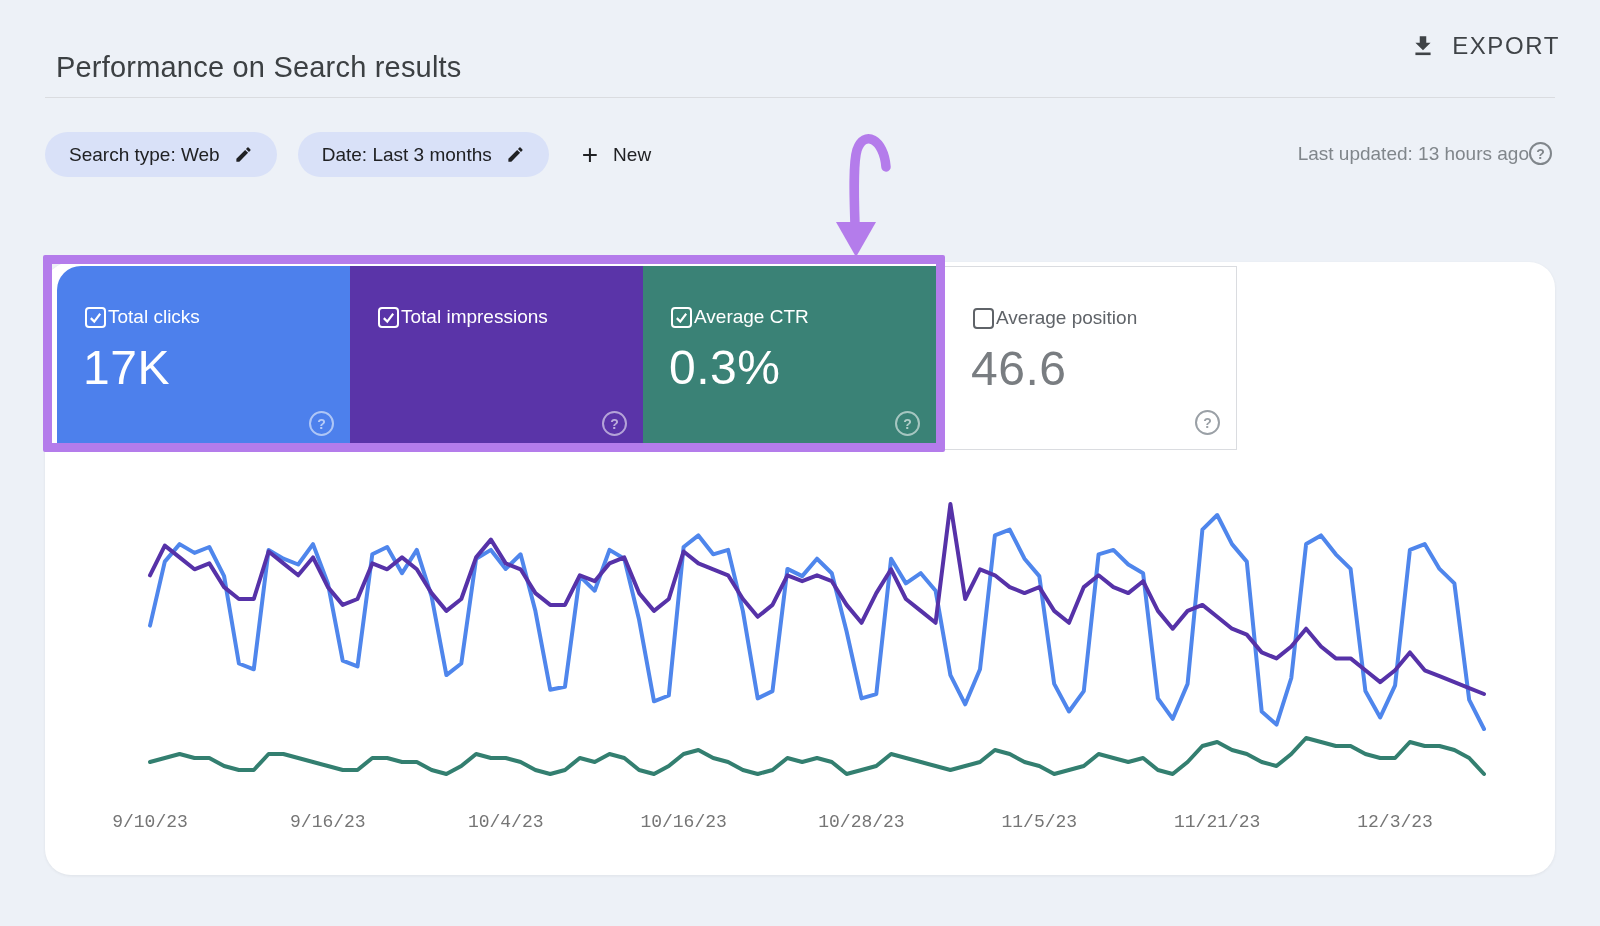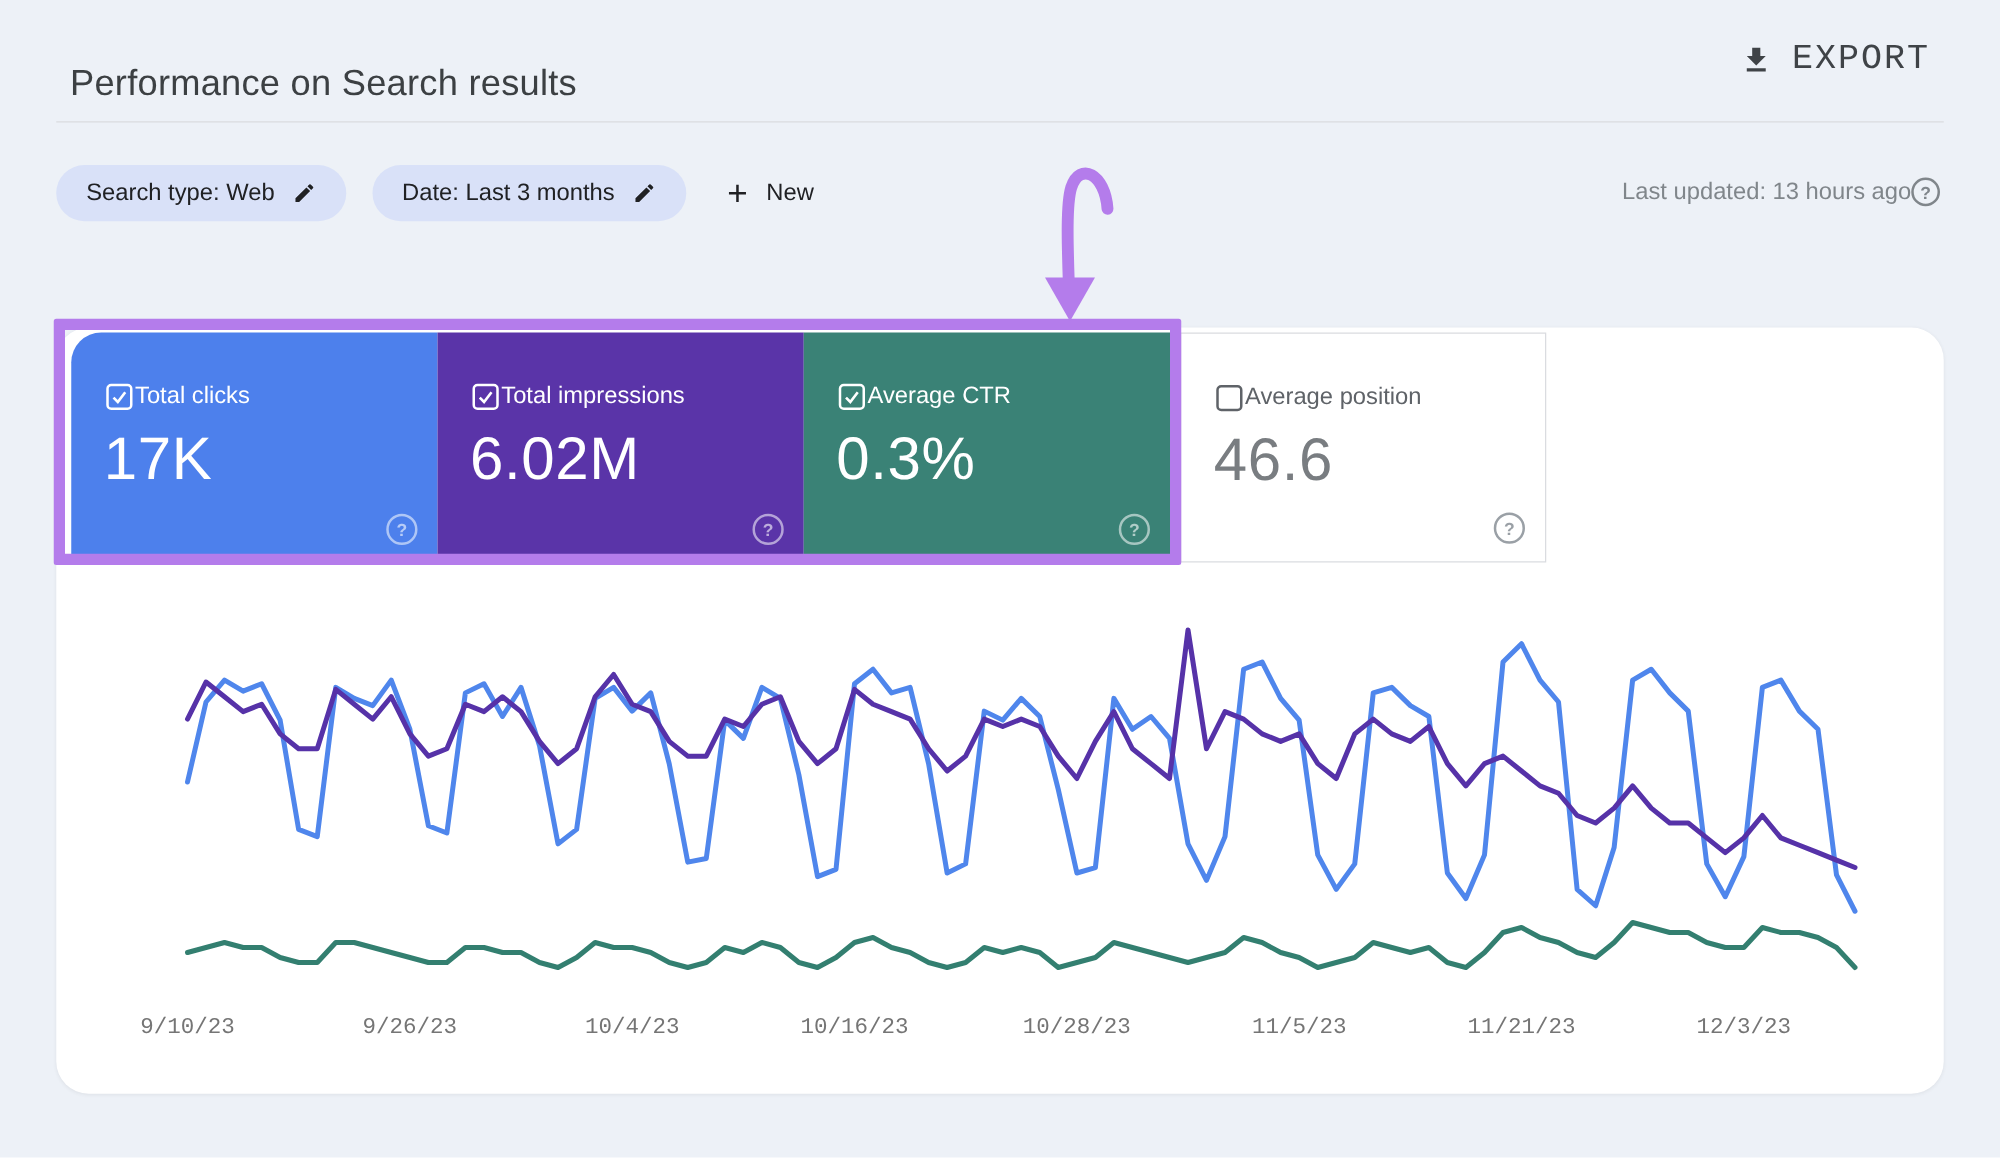--- a/index.html
+++ b/index.html
@@ -13,24 +13,24 @@
     color: #3c4043;
   }
 
   
   .page-title {
     position: absolute; left: 56px; top: 32px;
     font-size: 29px; font-weight: 500; color: #3c4043;
     letter-spacing: 0.2px;
   }
   .export-btn {
-    position: absolute; right: 56px; top: 32px;
+    position: absolute; right: 40px; top: 32px;
     display: flex; align-items: center; gap: 16px;
-    font-size: 28px; font-weight: 500; letter-spacing: 1.6px;
-    color: #3f4347; cursor: pointer; font-family: Liberation Mono, monospace;
+    font-size: 24px; font-weight: 500; letter-spacing: 1.6px;
+    color: #3f4347; cursor: pointer;
   }
   .export-btn svg { width: 26px; height: 26px; }
   .header-divider {
     position: absolute; left: 45px; width: 1510px; top: 97px;
     height: 1px; background: #dadce0;
   }
 
   
   .filter-row {
     position: absolute; left: 45px; top: 132px;
@@ -177,21 +177,21 @@
 <div class="main-card">
 
   <svg id="chart-svg" class="chart-svg" width="1510" height="613" viewBox="0 0 1510 613">
       <polyline points="105.0,363.6 119.8,299.6 134.6,282.1 149.5,290.9 164.3,285.0 179.1,314.1 193.9,401.5 208.8,407.3 223.6,287.9 238.4,296.7 253.2,302.5 268.0,282.1 282.9,321.4 297.7,398.6 312.5,404.4 327.3,292.3 342.2,285.0 357.0,311.2 371.8,287.9 386.6,334.5 401.4,413.1 416.3,401.5 431.1,296.7 445.9,287.9 460.7,306.9 475.6,292.3 490.4,349.1 505.2,427.7 520.0,424.8 534.8,314.1 549.7,328.7 564.5,287.9 579.3,296.7 594.1,357.8 609.0,439.3 623.8,433.5 638.6,285.0 653.4,273.4 668.2,292.3 683.1,287.9 697.9,349.1 712.7,436.4 727.5,429.1 742.4,306.9 757.2,314.1 772.0,296.7 786.8,311.2 801.6,369.5 816.5,436.4 831.3,432.1 846.1,296.7 860.9,321.4 875.8,311.2 890.6,328.7 905.4,413.1 920.2,442.3 935.0,407.3 949.9,273.4 964.7,267.6 979.5,296.7 994.3,314.1 1009.2,421.9 1024.0,449.5 1038.8,429.1 1053.6,292.3 1068.4,287.9 1083.3,302.5 1098.1,311.2 1112.9,436.4 1127.7,456.8 1142.6,421.9 1157.4,267.6 1172.2,253.0 1187.0,282.1 1201.8,299.6 1216.7,449.5 1231.5,462.6 1246.3,416.0 1261.1,282.1 1276.0,273.4 1290.8,292.3 1305.6,306.9 1320.4,429.1 1335.2,455.4 1350.1,423.3 1364.9,287.9 1379.7,282.1 1394.5,306.9 1409.4,321.4 1424.2,437.9 1439.0,467.0" fill="none" stroke="#4f86ec" stroke-width="4" stroke-linejoin="round" stroke-linecap="round"></polyline>
       <polyline points="105.0,313.3 119.8,283.6 134.6,295.4 149.5,307.3 164.3,301.4 179.1,325.1 193.9,337.0 208.8,337.0 223.6,289.5 238.4,301.4 253.2,313.3 268.0,295.4 282.9,325.1 297.7,342.9 312.5,337.0 327.3,301.4 342.2,307.3 357.0,295.4 371.8,307.3 386.6,331.1 401.4,348.9 416.3,337.0 431.1,295.4 445.9,277.6 460.7,301.4 475.6,307.3 490.4,331.1 505.2,342.9 520.0,342.9 534.8,313.3 549.7,319.2 564.5,301.4 579.3,295.4 594.1,331.1 609.0,348.9 623.8,337.0 638.6,289.5 653.4,301.4 668.2,307.3 683.1,313.3 697.9,337.0 712.7,354.8 727.5,342.9 742.4,313.3 757.2,319.2 772.0,313.3 786.8,319.2 801.6,342.9 816.5,360.8 831.3,331.1 846.1,307.3 860.9,337.0 875.8,348.9 890.6,360.8 905.4,242.0 920.2,337.0 935.0,307.3 949.9,313.3 964.7,325.1 979.5,331.1 994.3,325.1 1009.2,348.9 1024.0,360.8 1038.8,325.1 1053.6,313.3 1068.4,325.1 1083.3,331.1 1098.1,319.2 1112.9,348.9 1127.7,366.7 1142.6,348.9 1157.4,342.9 1172.2,354.8 1187.0,366.7 1201.8,372.6 1216.7,390.4 1231.5,396.4 1246.3,384.5 1261.1,366.7 1276.0,384.5 1290.8,396.4 1305.6,396.4 1320.4,408.3 1335.2,420.1 1350.1,408.3 1364.9,390.4 1379.7,408.3 1394.5,414.2 1409.4,420.1 1424.2,426.1 1439.0,432.0" fill="none" stroke="#5632a8" stroke-width="4" stroke-linejoin="round" stroke-linecap="round"></polyline>
       <polyline points="105.0,500.0 119.8,496.0 134.6,492.0 149.5,496.0 164.3,496.0 179.1,504.0 193.9,508.0 208.8,508.0 223.6,492.0 238.4,492.0 253.2,496.0 268.0,500.0 282.9,504.0 297.7,508.0 312.5,508.0 327.3,496.0 342.2,496.0 357.0,500.0 371.8,500.0 386.6,508.0 401.4,512.0 416.3,504.0 431.1,492.0 445.9,496.0 460.7,496.0 475.6,500.0 490.4,508.0 505.2,512.0 520.0,508.0 534.8,496.0 549.7,500.0 564.5,492.0 579.3,496.0 594.1,508.0 609.0,512.0 623.8,504.0 638.6,492.0 653.4,488.0 668.2,496.0 683.1,500.0 697.9,508.0 712.7,512.0 727.5,508.0 742.4,496.0 757.2,500.0 772.0,496.0 786.8,500.0 801.6,512.0 816.5,508.0 831.3,504.0 846.1,492.0 860.9,496.0 875.8,500.0 890.6,504.0 905.4,508.0 920.2,504.0 935.0,500.0 949.9,488.0 964.7,492.0 979.5,500.0 994.3,504.0 1009.2,512.0 1024.0,508.0 1038.8,504.0 1053.6,492.0 1068.4,496.0 1083.3,500.0 1098.1,496.0 1112.9,508.0 1127.7,512.0 1142.6,500.0 1157.4,484.0 1172.2,480.0 1187.0,488.0 1201.8,492.0 1216.7,500.0 1231.5,504.0 1246.3,492.0 1261.1,476.0 1276.0,480.0 1290.8,484.0 1305.6,484.0 1320.4,492.0 1335.2,496.0 1350.1,496.0 1364.9,480.0 1379.7,484.0 1394.5,484.0 1409.4,488.0 1424.2,496.0 1439.0,512.0" fill="none" stroke="#337f70" stroke-width="4" stroke-linejoin="round" stroke-linecap="round"></polyline>
     </svg>
 
   <div id="x-ticks" class="x-ticks">
       <span class="tick" style="left: 105px;">9/10/23</span>
-      <span class="tick" style="left: 282.867px;">9/26/23</span>
+      <span class="tick" style="left: 282.867px;">9/16/23</span>
       <span class="tick" style="left: 460.733px;">10/4/23</span>
       <span class="tick" style="left: 638.6px;">10/16/23</span>
       <span class="tick" style="left: 816.467px;">10/28/23</span>
       <span class="tick" style="left: 994.333px;">11/5/23</span>
       <span class="tick" style="left: 1172.2px;">11/21/23</span>
       <span class="tick" style="left: 1350.07px;">12/3/23</span>
     </div>
 
   <div class="tiles">
 
@@ -210,21 +210,20 @@
 
     <div class="tile impressions">
       <div class="tile-head">
         <span class="checkbox">
           <svg viewBox="0 0 24 24">
               <polyline points="4.5,13 10,18.5 19.5,6" fill="none" stroke="#ffffff" stroke-width="3.4"></polyline>
             </svg>
         </span>
         <span>Total impressions</span>
       </div>
-      <div class="tile-value">6.02M</div>
       <div class="help">?</div>
     </div>
 
     <div class="tile ctr">
       <div class="tile-head">
         <span class="checkbox">
           <svg viewBox="0 0 24 24">
               <polyline points="4.5,13 10,18.5 19.5,6" fill="none" stroke="#ffffff" stroke-width="3.4"></polyline>
             </svg>
         </span>

